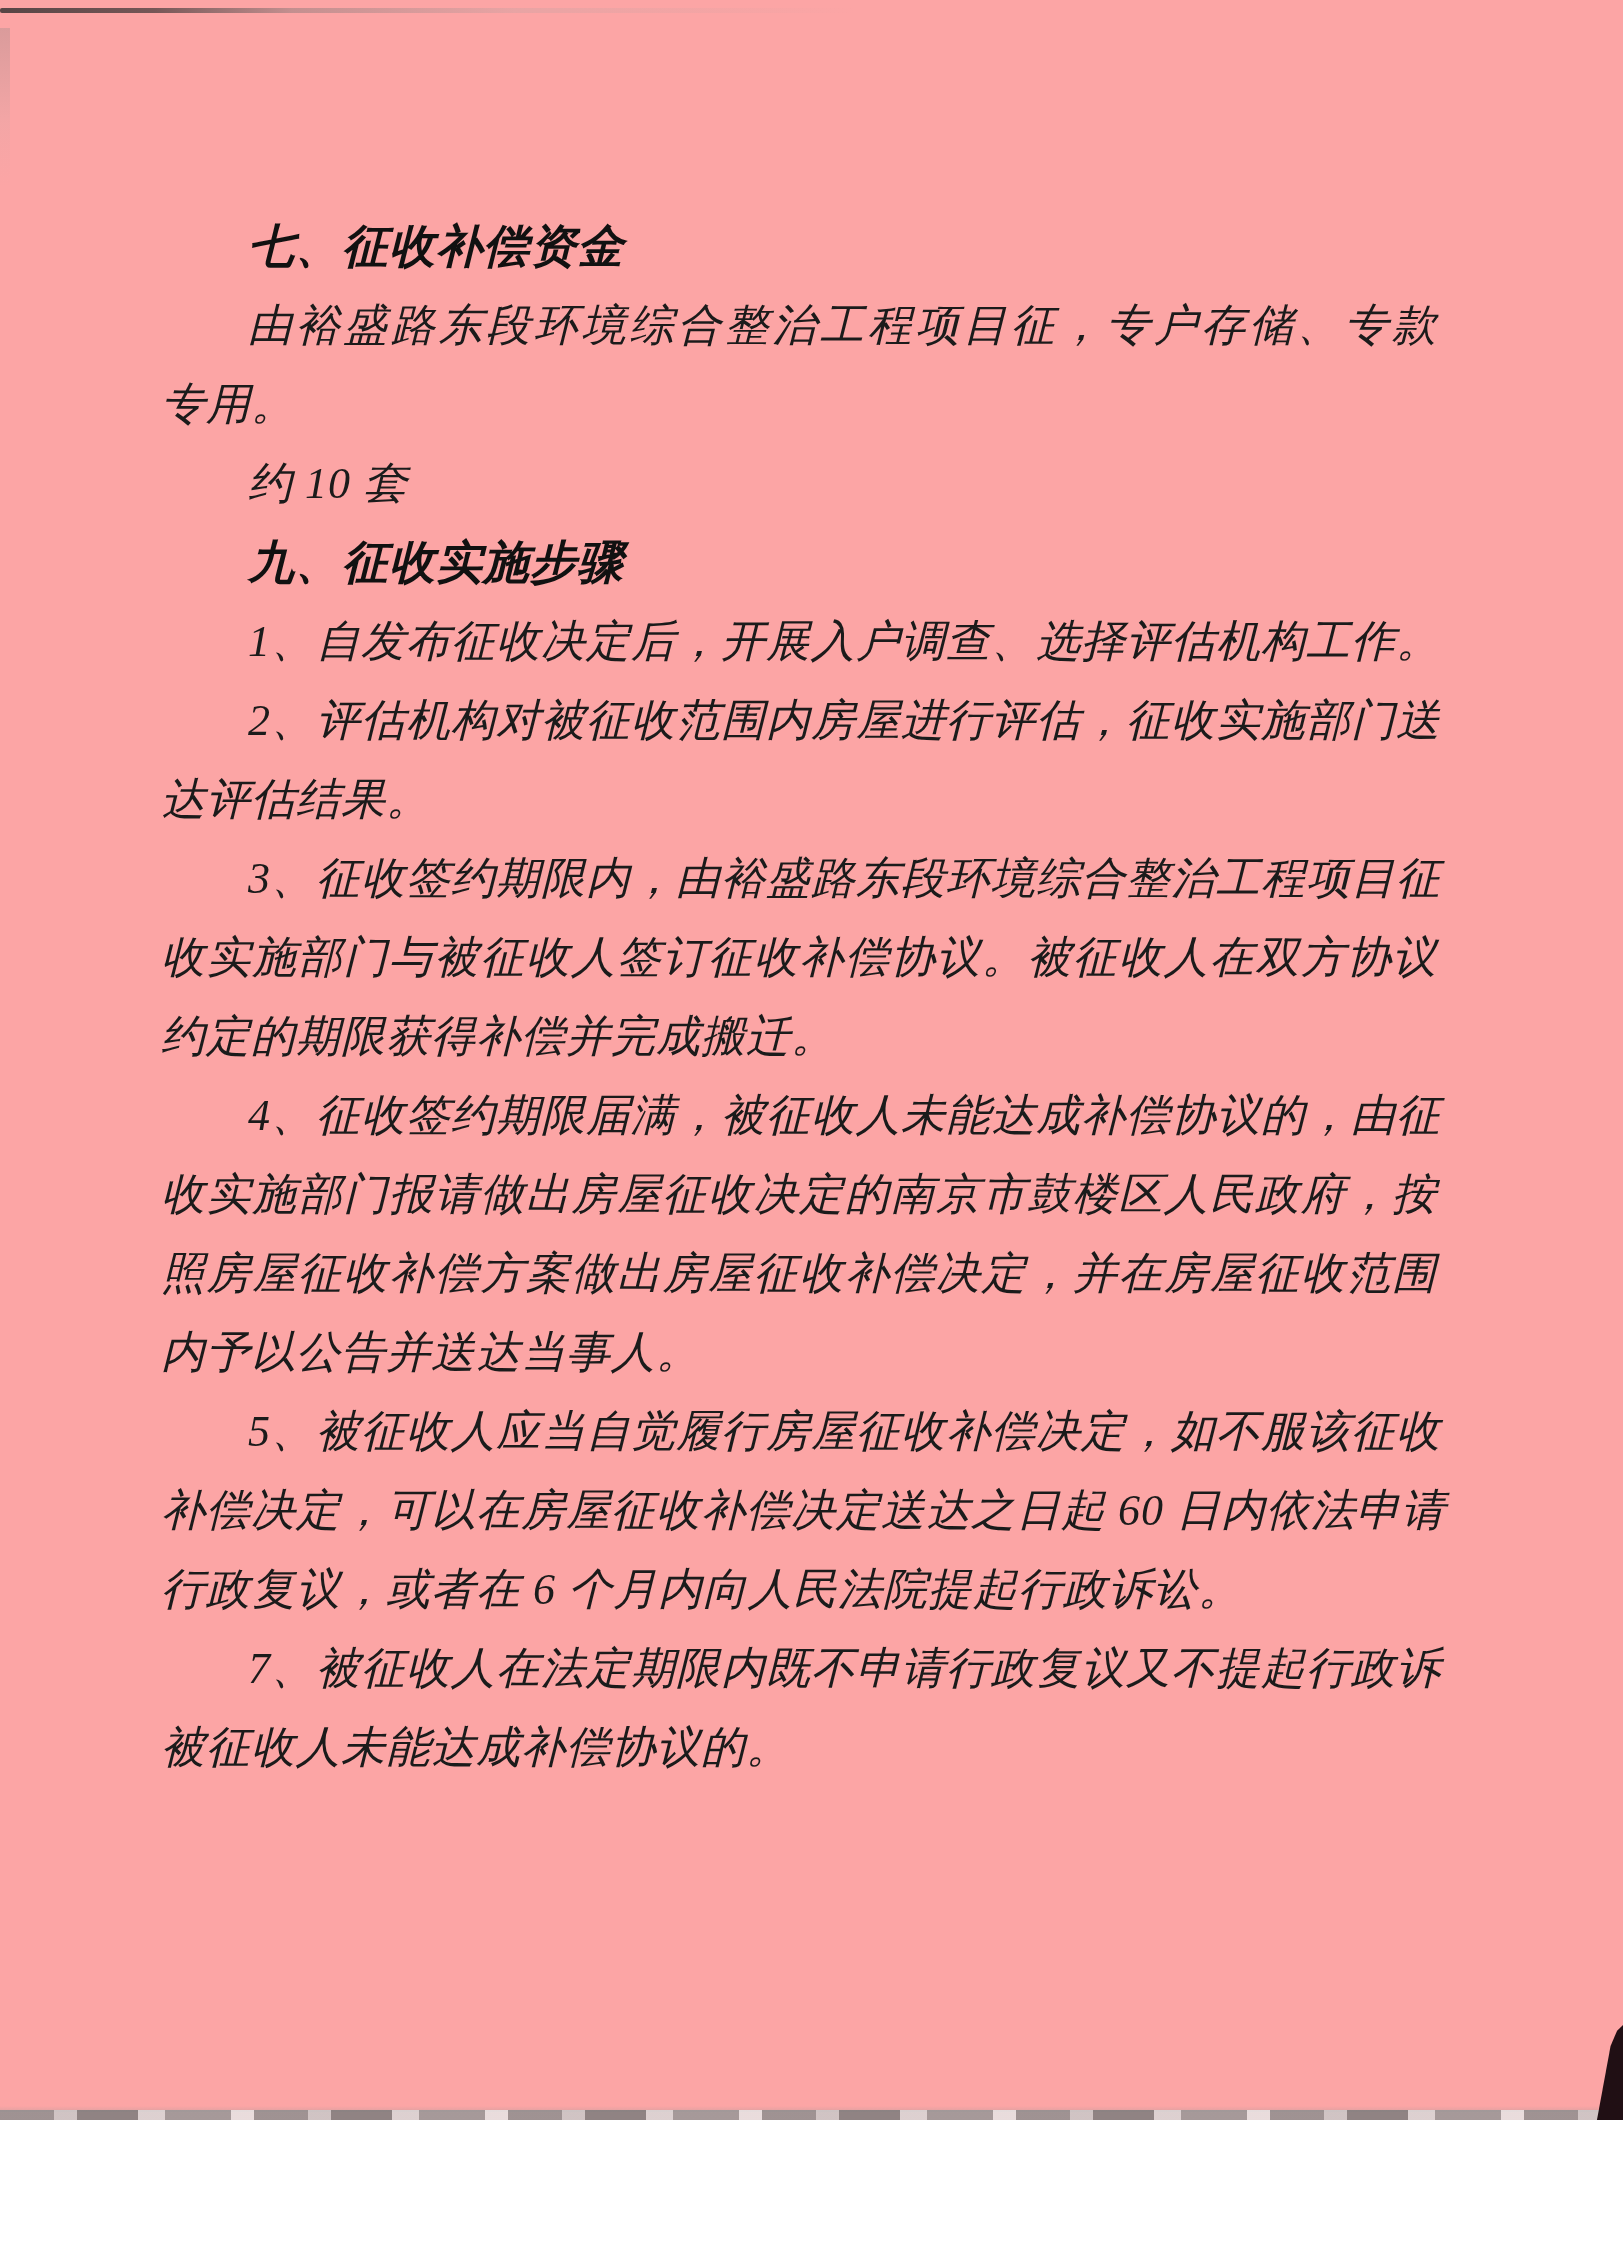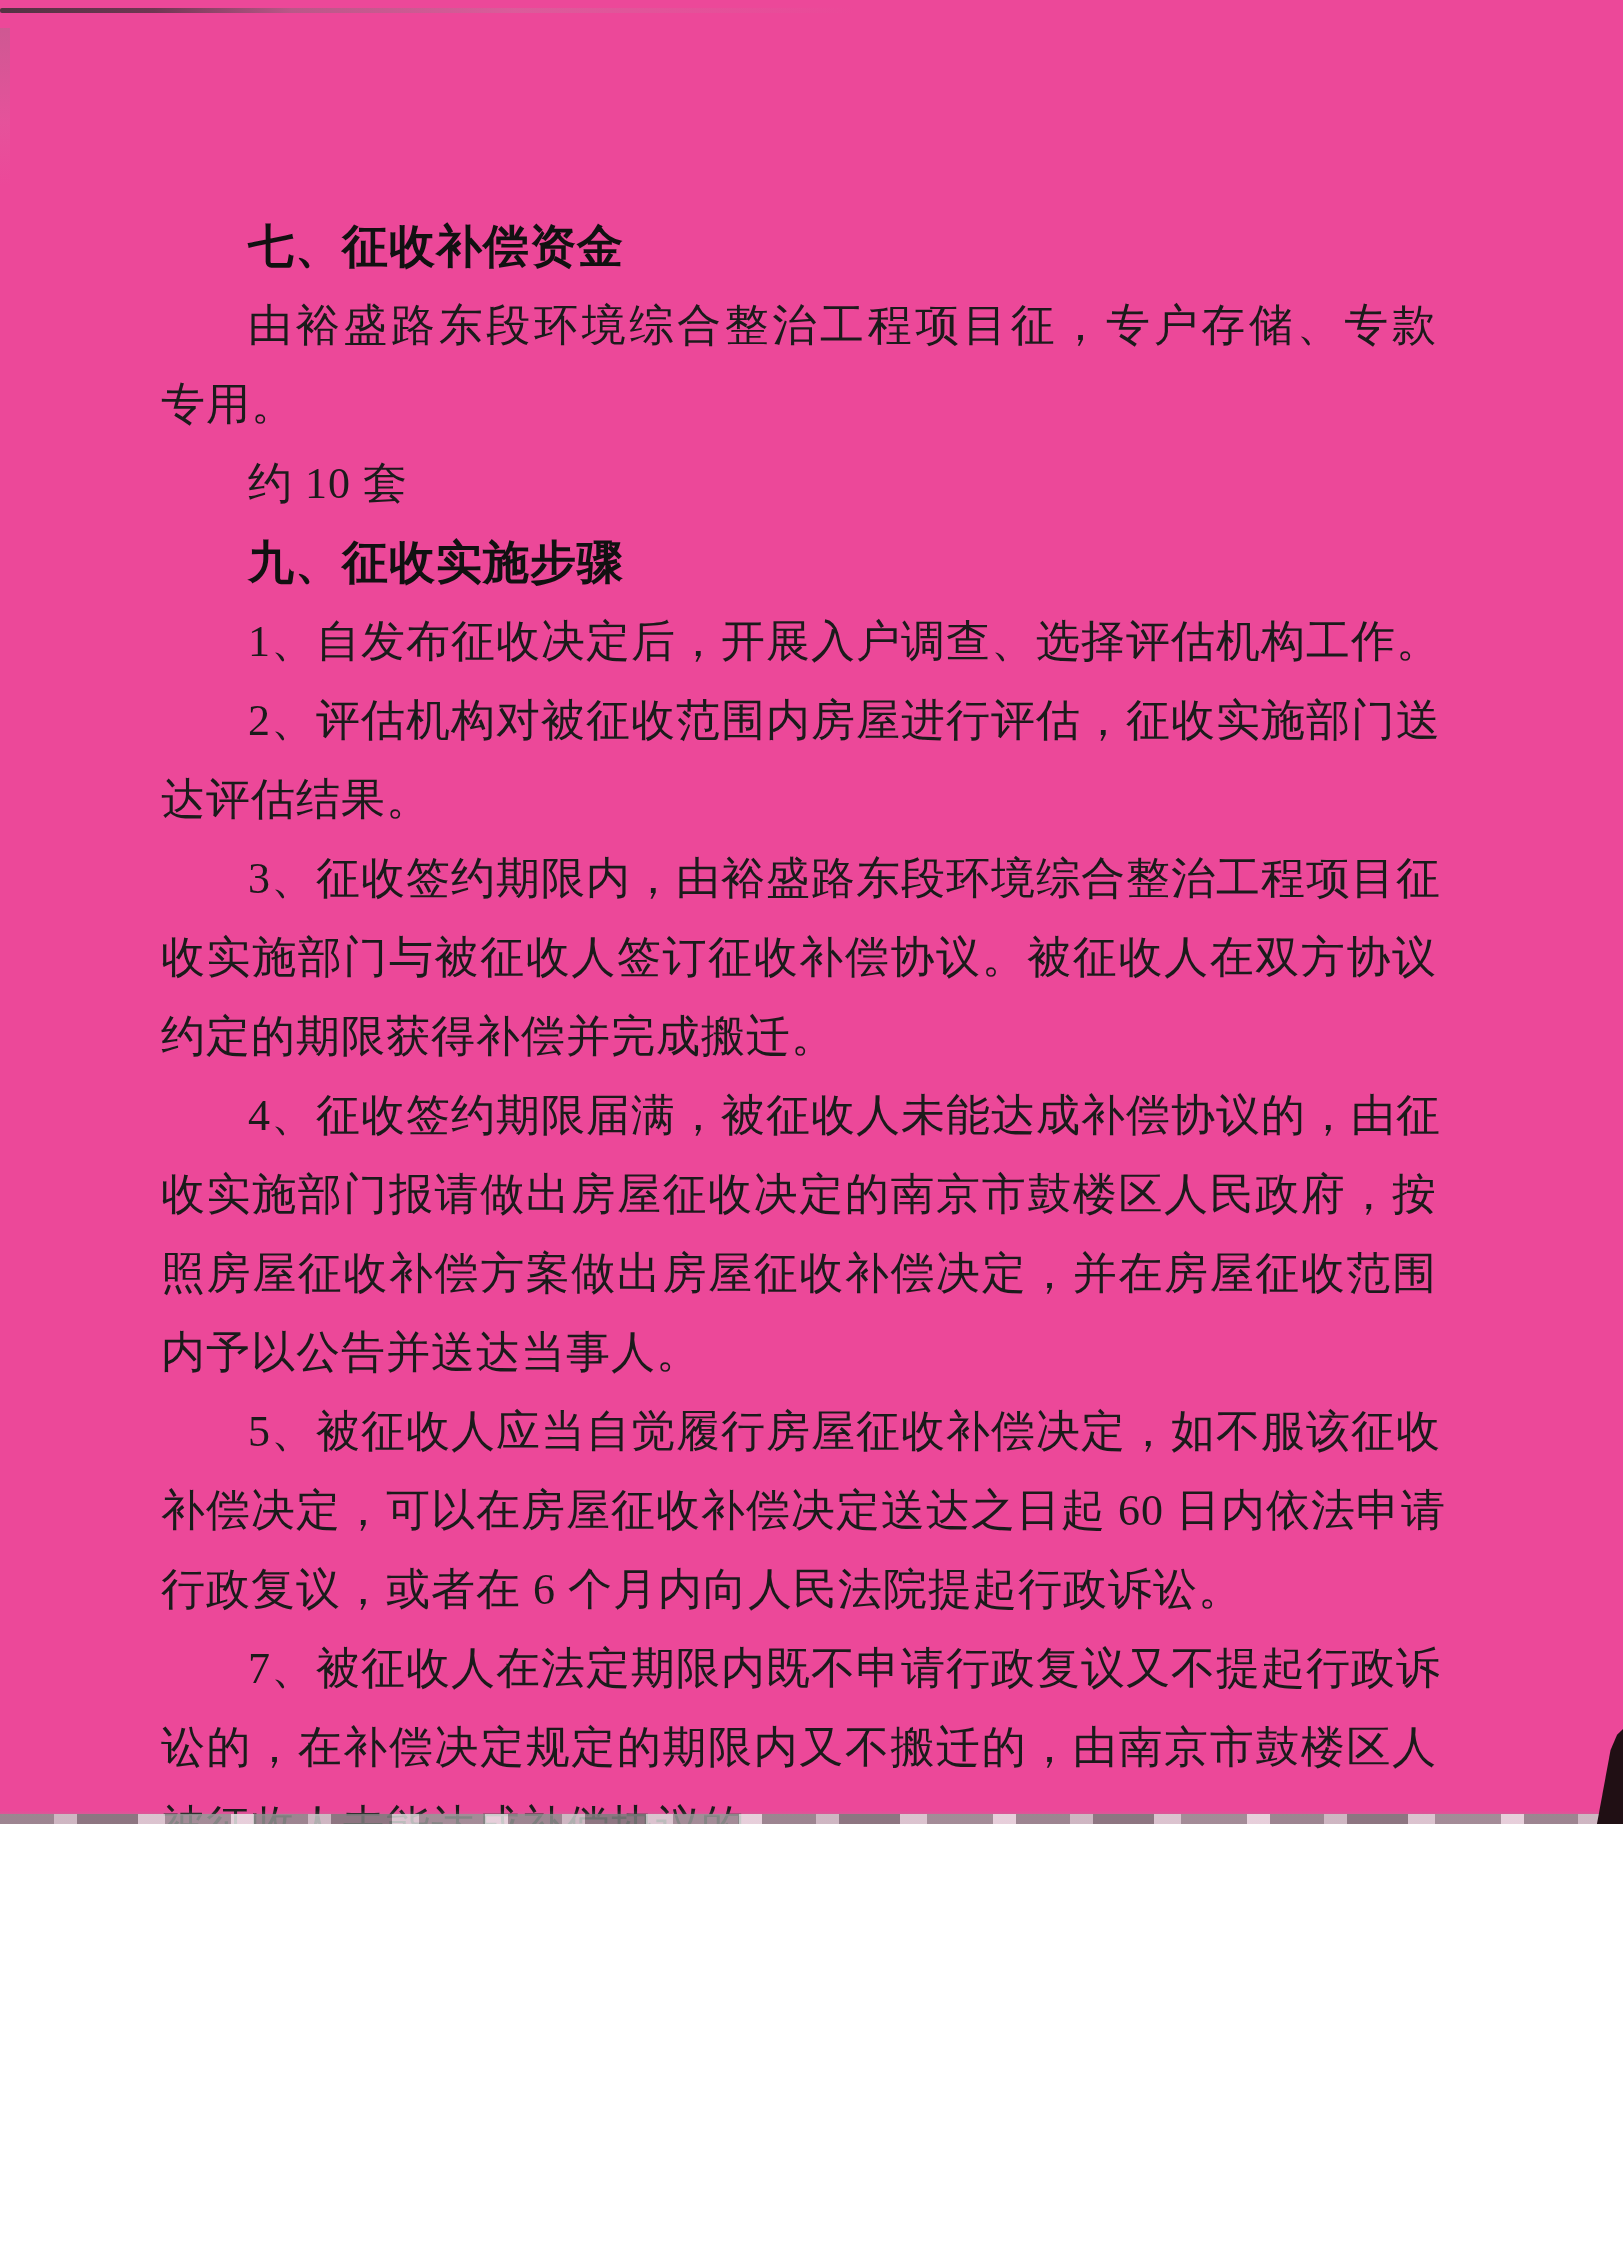--- a/index.html
+++ b/index.html
@@ -3,24 +3,25 @@
 <meta charset="utf-8">
 <style>
   html, body { margin: 0; padding: 0; }
   body {
     width: 1623px; height: 2262px;
     background: #ffffff;
     font-family: "Liberation Serif", "DejaVu Serif", serif;
   }
   .page {
     position: relative;
-    width: 1623px; height: 1824px;
-    background: #ec4899;
+    width: 1623px; height: 2120px;
+    background: #fca5a5;
     overflow: hidden;
     color: #1b1b1b;
+    font-style: italic;
   }
   
   .textblock {
     position: absolute;
     left: 161px; top: 207px;
     width: 1276px;
   }
   .line {
     height: 79px;
     line-height: 79px;
@@ -103,21 +104,20 @@
       <div class="line fill">收实施部门与被征收人签订征收补偿协议。被征收人在双方协议</div>
       <div class="line">约定的期限获得补偿并完成搬迁。</div>
       <div class="line indent fill">4、征收签约期限届满，被征收人未能达成补偿协议的，由征</div>
       <div class="line fill">收实施部门报请做出房屋征收决定的南京市鼓楼区人民政府，按</div>
       <div class="line fill">照房屋征收补偿方案做出房屋征收补偿决定，并在房屋征收范围</div>
       <div class="line">内予以公告并送达当事人。</div>
       <div class="line indent fill">5、被征收人应当自觉履行房屋征收补偿决定，如不服该征收</div>
       <div class="line fill">补偿决定，可以在房屋征收补偿决定送达之日起 60 日内依法申请</div>
       <div class="line">行政复议，或者在 6 个月内向人民法院提起行政诉讼。</div>
       <div class="line indent fill">7、被征收人在法定期限内既不申请行政复议又不提起行政诉</div>
-      <div class="line fill">讼的，在补偿决定规定的期限内又不搬迁的，由南京市鼓楼区人</div>
       <div class="line">被征收人未能达成补偿协议的。</div>
     </div>
 
   <div class="artifact bottom-band-soft"></div>
   <div class="artifact bottom-band"></div>
   <div class="artifact ink-slash"></div>
   <div class="artifact corner-blob"></div>
 </div>
 
 

